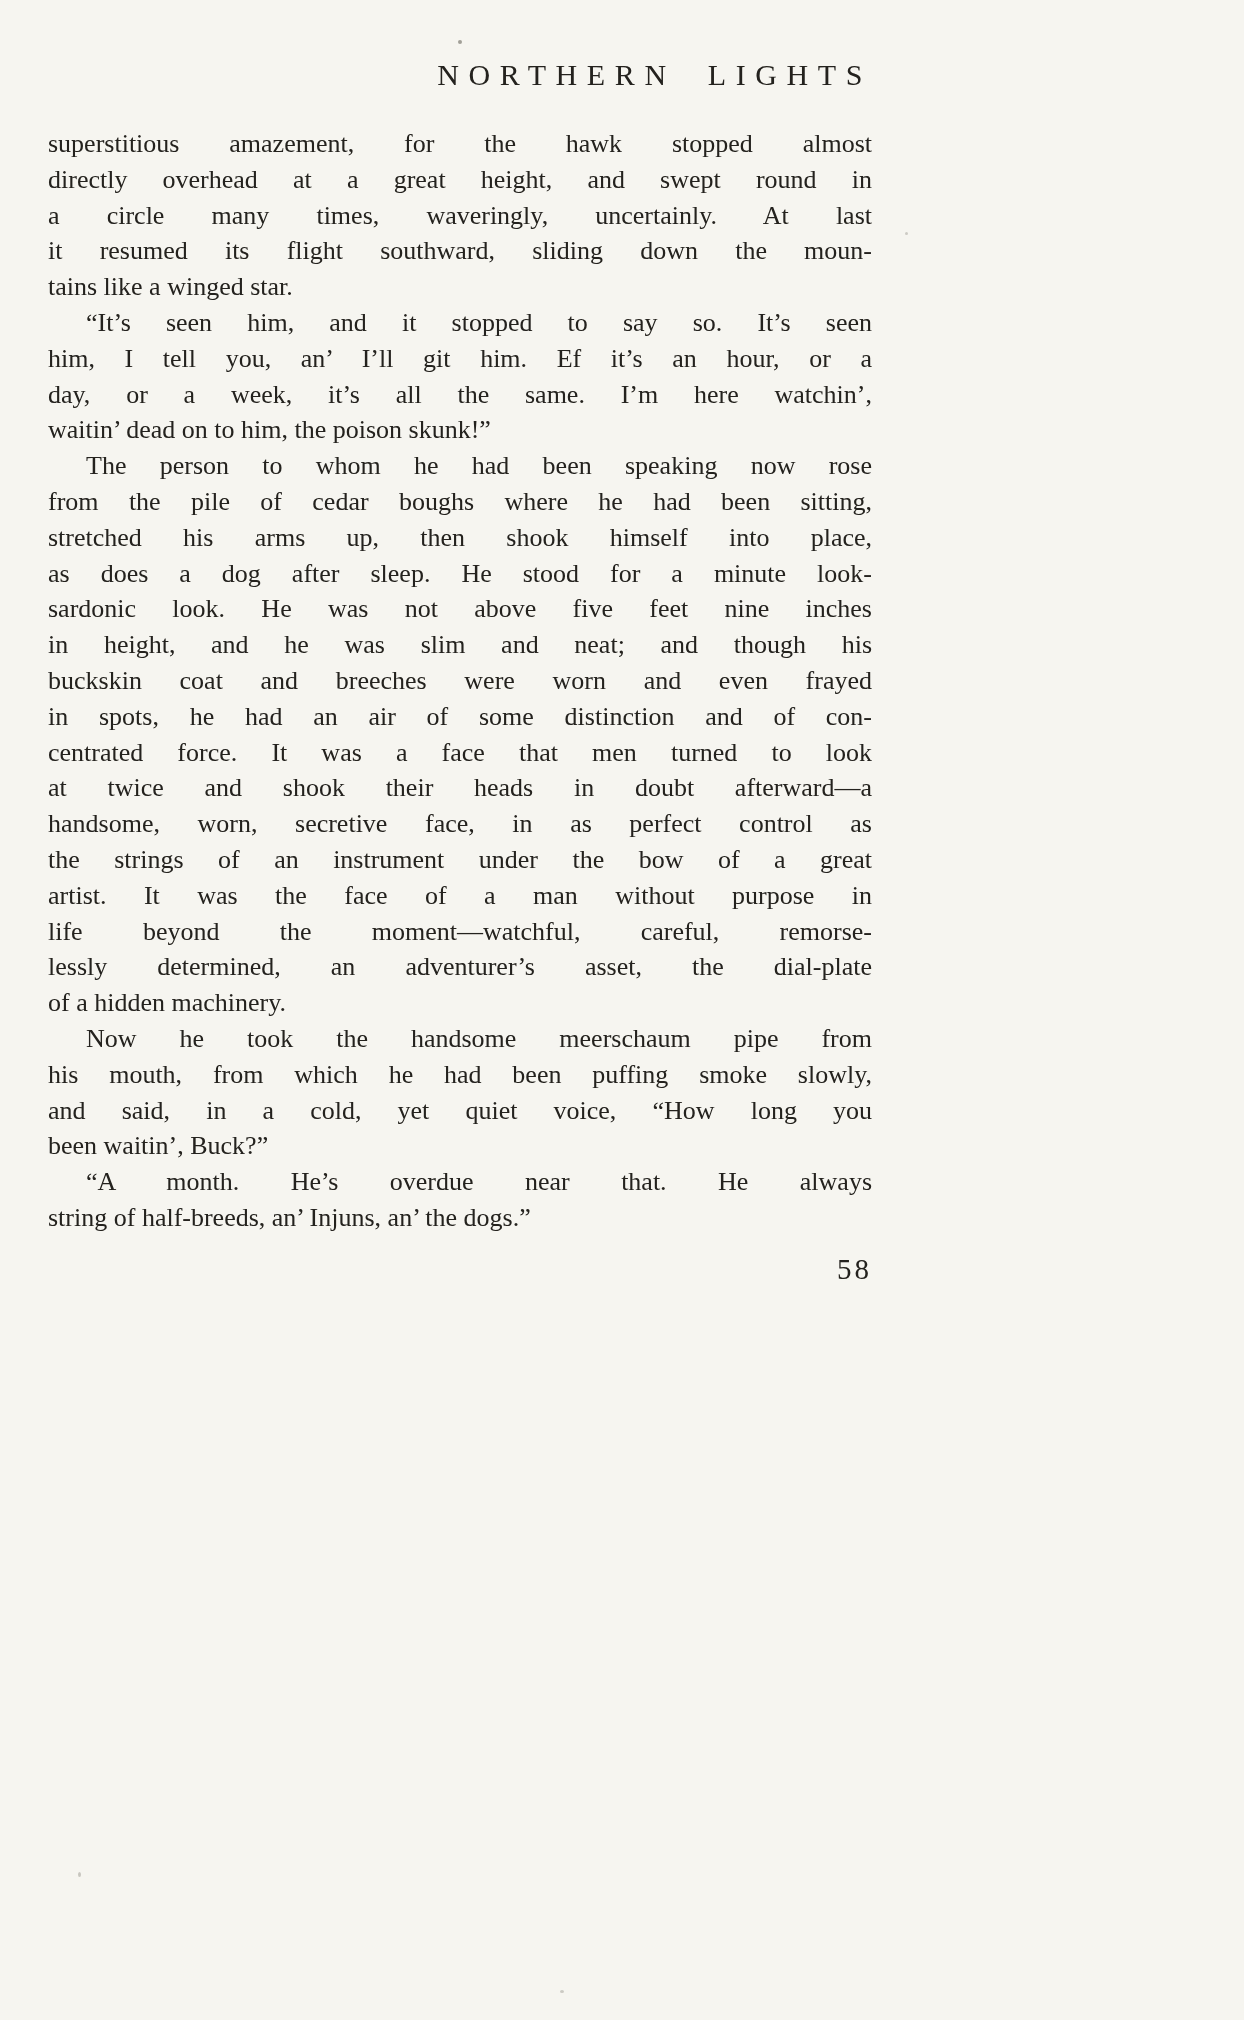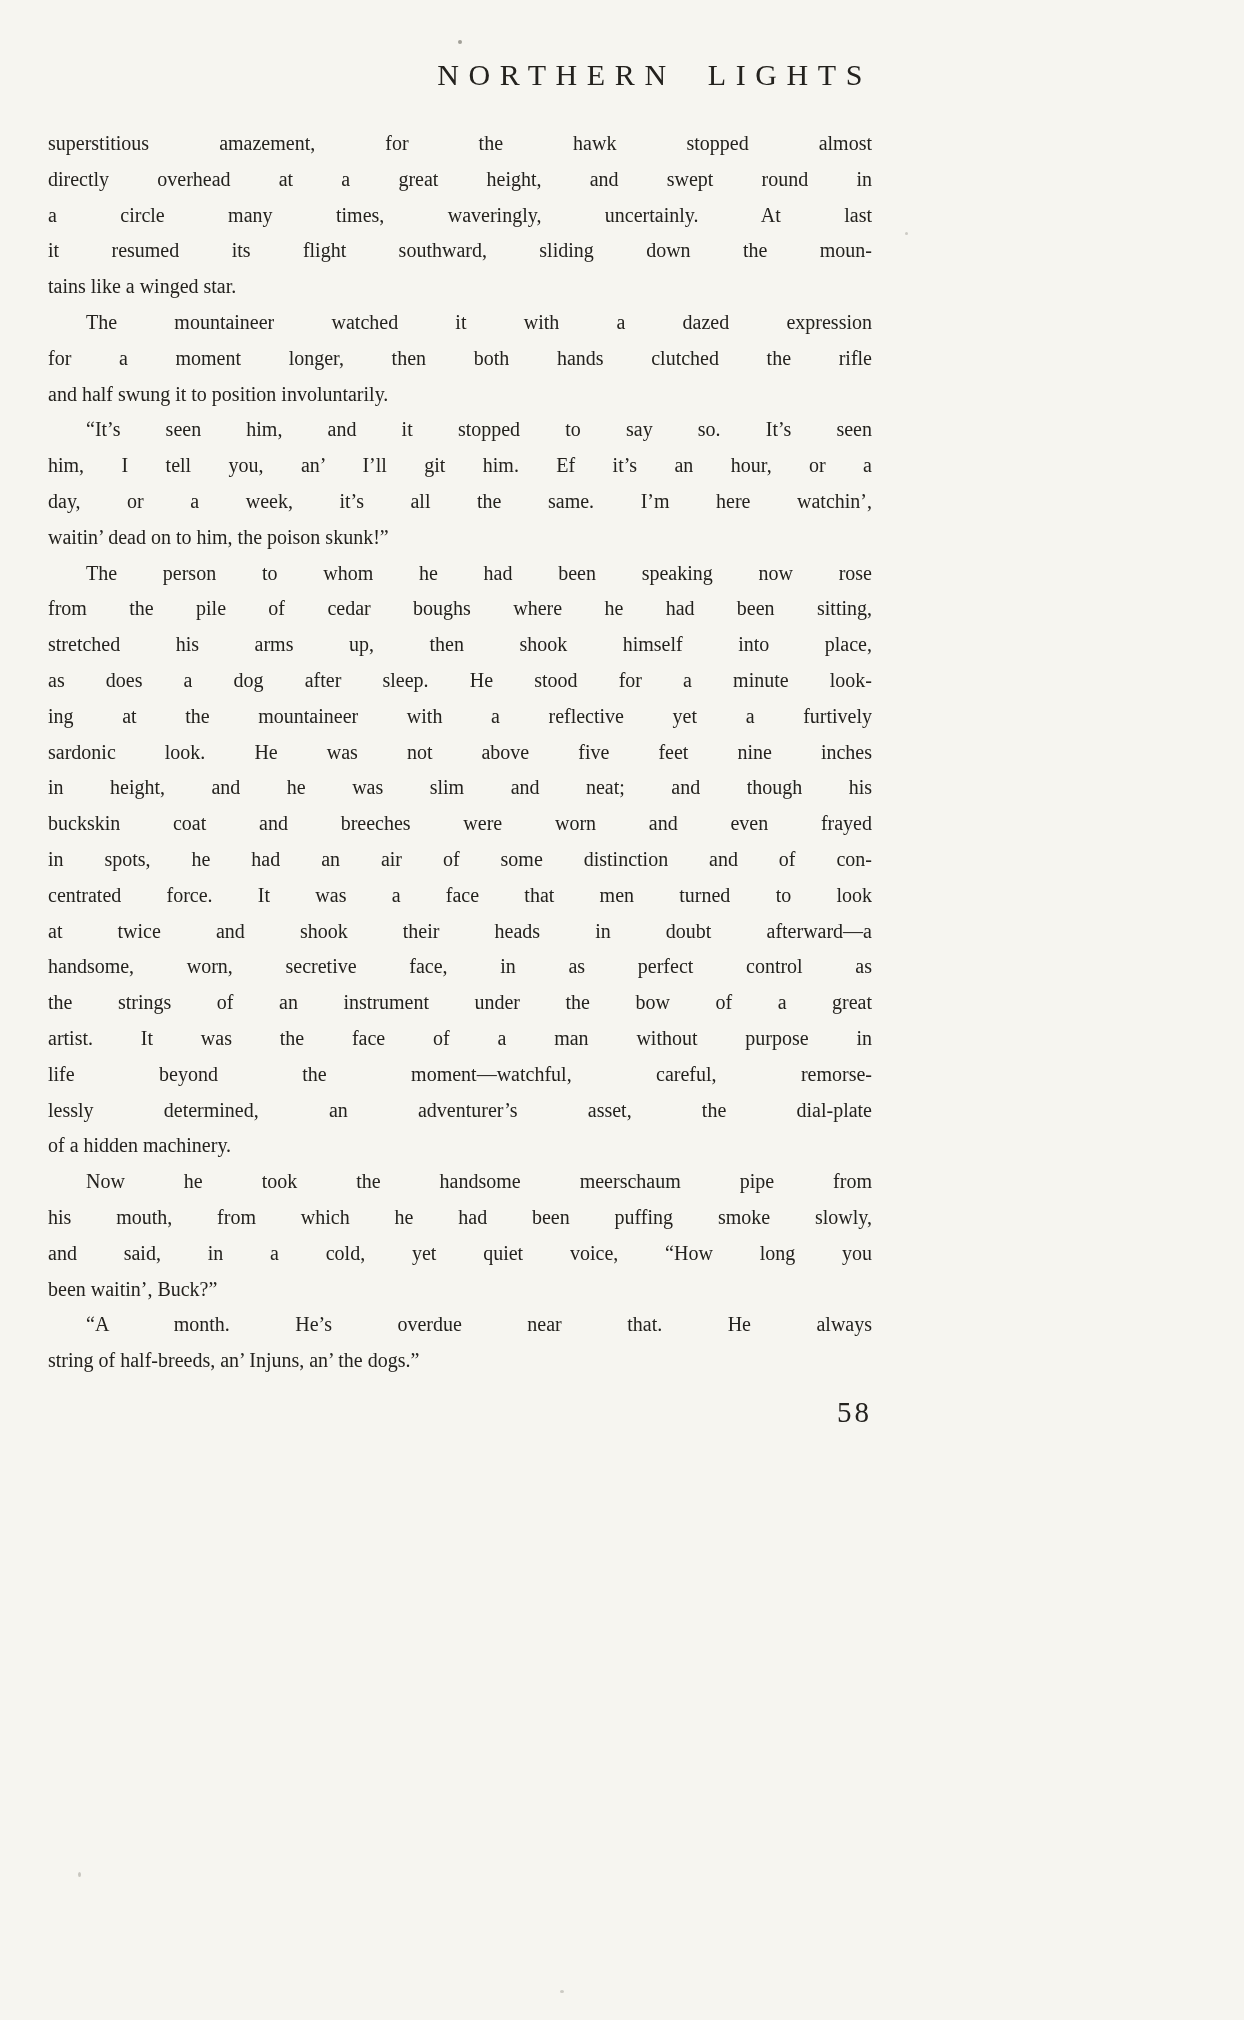--- a/index.html
+++ b/index.html
@@ -32,21 +32,21 @@
     margin: 58px 0 0 0;
     font-size: 30px;
     font-weight: normal;
     text-align: right;
     letter-spacing: 0.32em;
     word-spacing: 0.5em;
     text-indent: 0.32em; 
   }
   .text-block {
     margin-top: 34px;
-    font-size: 20px;
+    font-size: 26px;
     line-height: 35.8px;
   }
   .paragraph { margin: 0; }
   .paragraph .line {
     text-align: justify;
     text-align-last: justify;
     -moz-text-align-last: justify;
   }
   .paragraph .line.last {
     text-align-last: left;
@@ -86,36 +86,30 @@
 
     <div class="text-block">
         <div class="paragraph">
           <div class="line first">superstitious amazement, for the hawk stopped almost</div>
           <div class="line">directly overhead at a great height, and swept round in</div>
           <div class="line">a circle many times, waveringly, uncertainly. At last</div>
           <div class="line">it resumed its flight southward, sliding down the moun-</div>
           <div class="line last">tains like a winged star.</div>
         </div>
         <div class="paragraph indented">
-          <div class="line first">The mountaineer watched it with a dazed expression</div>
-          <div class="line">for a moment longer, then both hands clutched the rifle</div>
-          <div class="line last">and half swung it to position involuntarily.</div>
-        </div>
-        <div class="paragraph indented">
           <div class="line first">“It’s seen him, and it stopped to say so. It’s seen</div>
           <div class="line">him, I tell you, an’ I’ll git him. Ef it’s an hour, or a</div>
           <div class="line">day, or a week, it’s all the same. I’m here watchin’,</div>
           <div class="line last">waitin’ dead on to him, the poison skunk!”</div>
         </div>
         <div class="paragraph indented">
           <div class="line first">The person to whom he had been speaking now rose</div>
           <div class="line">from the pile of cedar boughs where he had been sitting,</div>
           <div class="line">stretched his arms up, then shook himself into place,</div>
           <div class="line">as does a dog after sleep. He stood for a minute look-</div>
-          <div class="line">ing at the mountaineer with a reflective yet a furtively</div>
           <div class="line">sardonic look. He was not above five feet nine inches</div>
           <div class="line">in height, and he was slim and neat; and though his</div>
           <div class="line">buckskin coat and breeches were worn and even frayed</div>
           <div class="line">in spots, he had an air of some distinction and of con-</div>
           <div class="line">centrated force. It was a face that men turned to look</div>
           <div class="line">at twice and shook their heads in doubt afterward—a</div>
           <div class="line">handsome, worn, secretive face, in as perfect control as</div>
           <div class="line">the strings of an instrument under the bow of a great</div>
           <div class="line">artist. It was the face of a man without purpose in</div>
           <div class="line">life beyond the moment—watchful, careful, remorse-</div>

